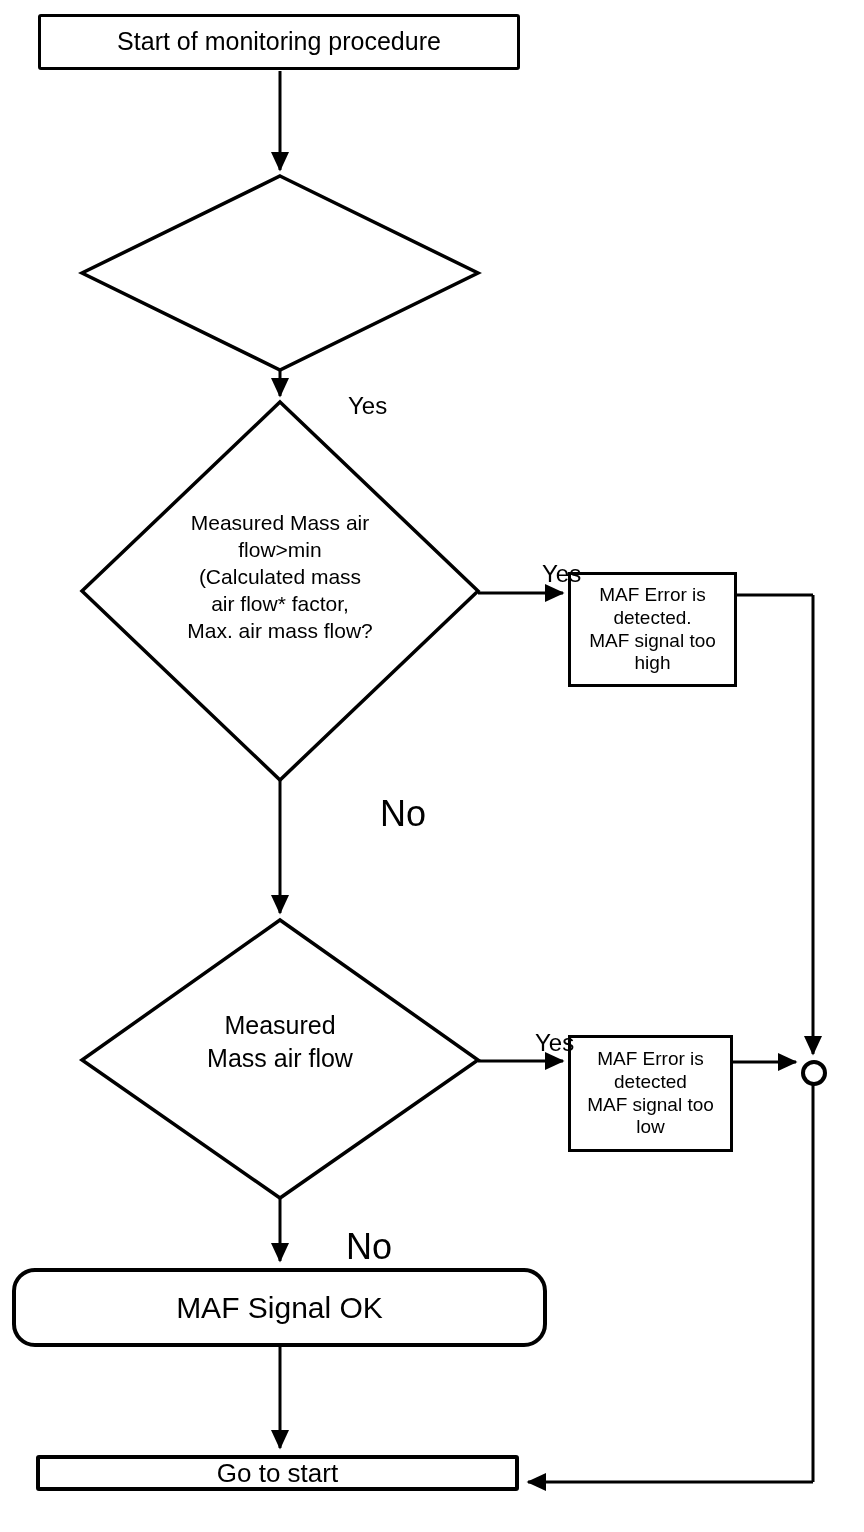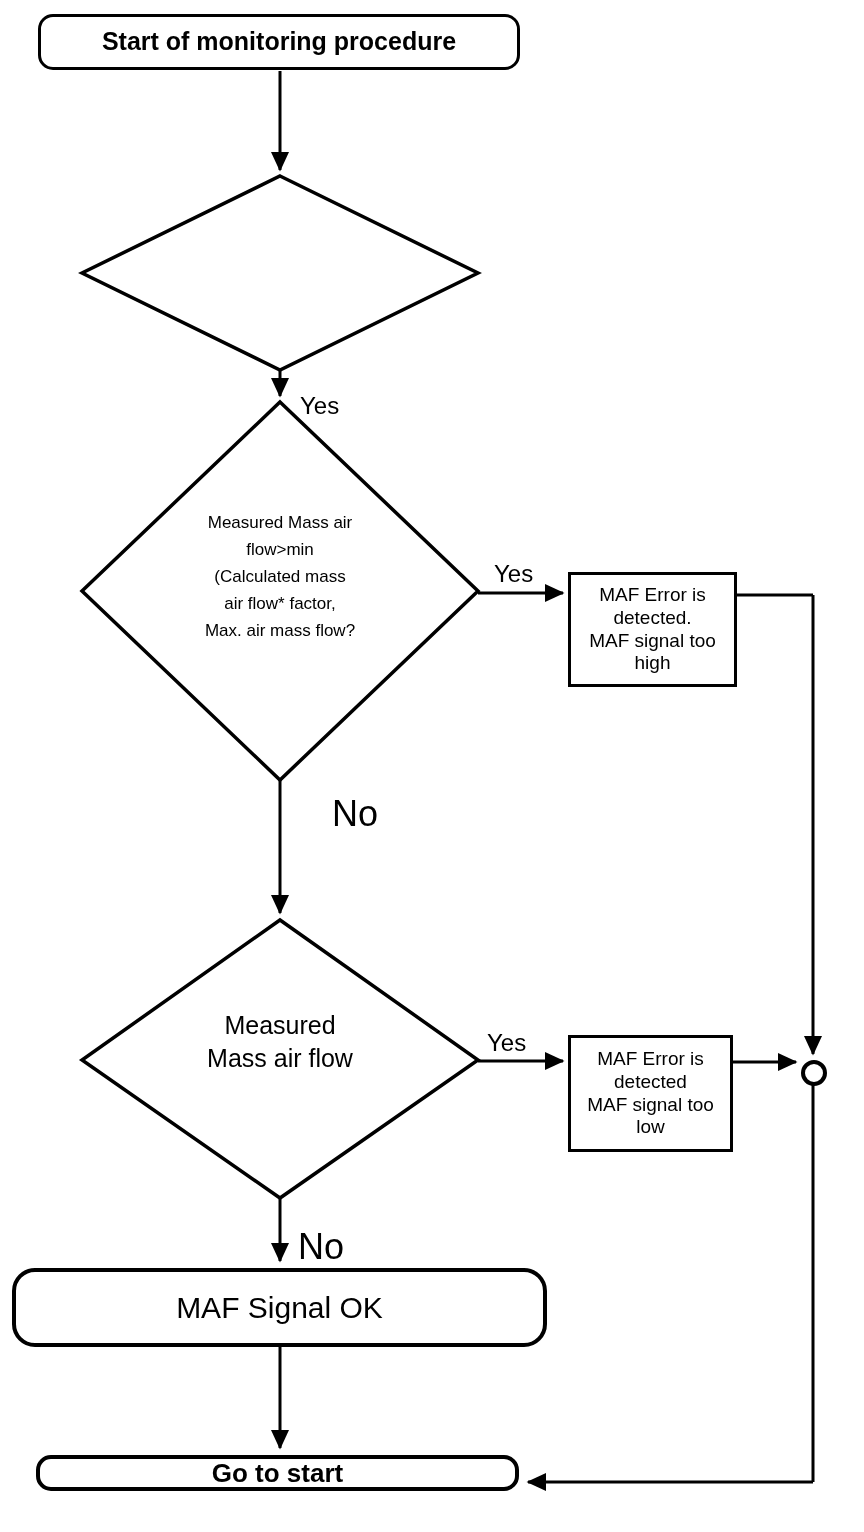--- a/index.html
+++ b/index.html
@@ -11,33 +11,33 @@
     color:#000;
     overflow:hidden;
   }
   #wires{position:absolute;left:0;top:0;width:864px;height:1532px;}
   .node{
     position:absolute;box-sizing:border-box;
     background:#fff;border:3px solid #000;
     display:flex;align-items:center;justify-content:center;
     text-align:center;white-space:pre-line;line-height:1.18;
   }
-  .rounded{border-radius:15px;font-weight:bold;}
+  .rounded{border-radius:3px;}
   .thick{border-width:4px;}
   .dtext{
     position:absolute;text-align:center;white-space:pre-line;
   }
-  .edge-label{position:absolute;white-space:nowrap;}
+  .edge-label{position:absolute;white-space:nowrap;margin-left:48px;}
   #start-node{left:38px;top:14px;width:482px;height:56px;font-size:25px;}
   #ok-node{left:12px;top:1268px;width:535px;height:79px;font-size:30px;border-radius:23px;}
   #goto-node{left:36px;top:1455px;width:483px;height:36px;font-size:26px;}
   #err-high-node{left:568px;top:572px;width:169px;height:115px;font-size:19px;line-height:1.2;}
   #err-low-node{left:568px;top:1035px;width:165px;height:117px;font-size:19px;line-height:1.2;}
   #d1-text{left:130px;top:231px;width:300px;font-size:20px;line-height:27px;}
-  #d2-text{left:130px;top:509px;width:300px;font-size:17px;line-height:27px;}
+  #d2-text{left:130px;top:509px;width:300px;font-size:21px;line-height:27px;}
   #d3-text{left:130px;top:1009px;width:300px;font-size:25px;line-height:33px;}
   .yes{font-size:24px;}
   .no{font-size:36px;}
   #yes1{left:300px;top:392px;}
   #yes2{left:494px;top:560px;}
   #yes3{left:487px;top:1029px;}
   #no1{left:332px;top:793px;}
   #no2{left:298px;top:1226px;}
 </style>
 </head>

